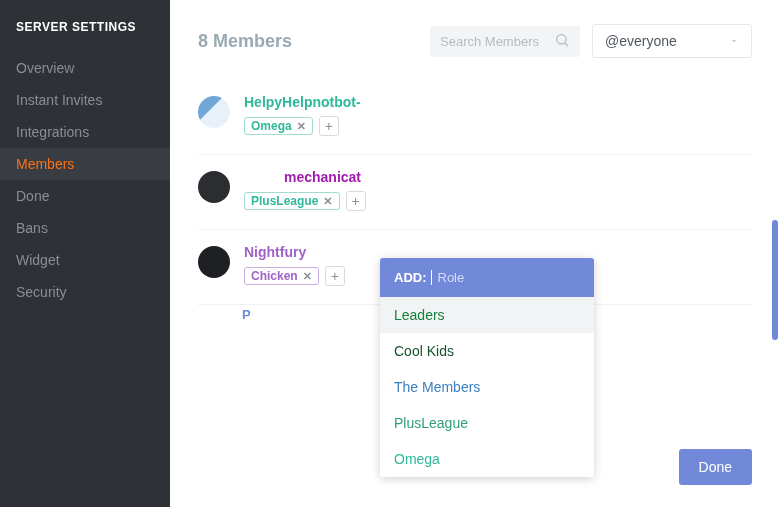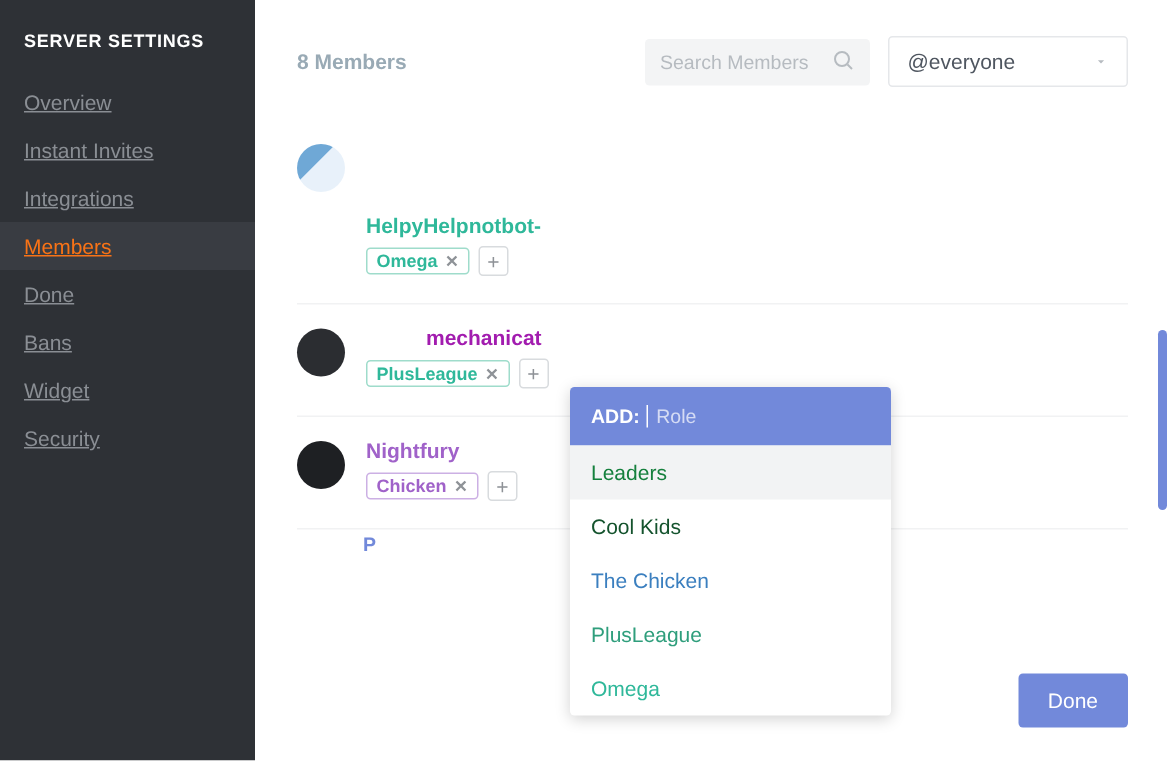--- a/index.html
+++ b/index.html
@@ -1,39 +1,39 @@
 <!DOCTYPE html>
 <html><head>
   <meta charset="utf-8">
   <style>
     * { box-sizing: border-box; margin: 0; padding: 0; }
     body { font-family: -apple-system, BlinkMacSystemFont, "Segoe UI", Helvetica, Arial, sans-serif; font-size: 14px; color: #4f5660; width: 780px; height: 507px; overflow: hidden; background: #fff; position: relative; }
     .app { display: flex; height: 100%; }
     .sidebar { width: 170px; background: #2e3136; color: #8e9297; padding-top: 10px; flex-shrink: 0; }
     .sidebar-title { color: #ffffff; font-size: 12px; font-weight: 700; letter-spacing: 0.5px; padding: 10px 16px 18px; text-transform: uppercase; }
-    .sidebar-item { padding: 8px 16px; font-size: 14px; color: #8a8e94; cursor: pointer; text-decoration: underline; }
+    .sidebar-item { padding: 8px 16px; font-size: 14px; color: #8a8e94; cursor: pointer; }
     .sidebar-item.active { background: #393c42; color: #f97316; border-left: 0; }
     .main { flex: 1; display: flex; flex-direction: column; background: #fff; position: relative; }
     .topbar { display: flex; align-items: center; padding: 24px 28px 12px; gap: 12px; }
-    .member-count { color: #99aab5; font-weight: 700; font-size: 14px; flex: 1; }
+    .member-count { color: #99aab5; font-weight: 700; font-size: 18px; flex: 1; }
     .search-wrap { display: flex; align-items: center; background: #f3f4f5; border-radius: 3px; padding: 6px 10px; width: 150px; }
     .search-input { border: none; background: transparent; outline: none; font-size: 13px; color: #99aab5; width: 100%; }
     .search-input::placeholder { color: #b6bbc0; }
     .search-icon { color: #b6bbc0; }
     .role-select { display: flex; justify-content: space-between; border: 1px solid #e5e7ea; border-radius: 3px; padding: 8px 12px; width: 160px; cursor: pointer; }
     .chev { color: #b6bbc0; }
     .list { padding: 10px 28px 60px; overflow: auto; }
     .row { display: flex; align-items: flex-start; padding: 14px 0 18px; border-bottom: 1px solid #f1f2f3; gap: 14px; }
     .avatar { width: 32px; height: 32px; border-radius: 50%; background: #5b6eae; flex-shrink: 0; margin-top: 2px; }
     .avatar.helpy { background: linear-gradient(135deg,#6fa8d6 40%,#e8f1fa 41%); }
     .avatar.mech { background: #2b2d31; }
     .avatar.night { background: #1e2023; }
     .namecol { display: flex; flex-direction: column; gap: 6px; }
     .username { font-weight: 600; font-size: 14px; }
-    .u-helpy { color: #2fb89a; margin-top: 48px; }
+    .u-helpy { color: #2fb89a; }
     .u-mech { color: #a21caf; margin-left: 40px; }
     .u-night { color: #a062c9; }
     .rolechips { display: flex; gap: 6px; align-items: center; }
     .chip { display: inline-flex; align-items: center; gap: 5px; border: 1px solid; border-radius: 3px; padding: 1px 6px; font-size: 12px; font-weight: 600; }
     .chip-omega { color: #2fb89a; border-color: #9fdccb; background: #fff; }
     .chip-plus  { color: #2fb89a; border-color: #9fdccb; background: #fff; }
     .chip-chick { color: #a062c9; border-color: #ccb0e4; background: #fff; }
     .chip-x { color: #8e9297; font-size: 11px; cursor: pointer; }
     .add-btn { width: 20px; height: 20px; border: 1px solid #d8dbde; border-radius: 3px; display: inline-flex; align-items: center; justify-content: center; color: #8e9297; cursor: pointer; font-size: 14px; background: #fff; }
     .initial { color: #7289da; font-weight: 700; font-size: 13px; padding: 2px 0 4px 44px; }
@@ -139,21 +139,21 @@
     </div>
 
     <div class="popover">
       <div class="pop-head">
         <span class="lbl">ADD:</span>
         <span class="caret"></span>
         <span class="ph">Role</span>
       </div>
       <div class="pop-item sel c-leaders"><span>Leaders</span></div>
       <div class="pop-item c-cool"><span>Cool Kids</span></div>
-      <div class="pop-item c-help"><span>The Chicken</span></div>
+      <div class="pop-item c-help"><span>The Members</span></div>
       <div class="pop-item c-plus"><span>PlusLeague</span></div>
       <div class="pop-item c-omega"><span>Omega</span></div>
     </div>
 
     <button class="done-btn">Done</button>
   </main>
 </div>
 
 <div class="vscroll"></div>
 

